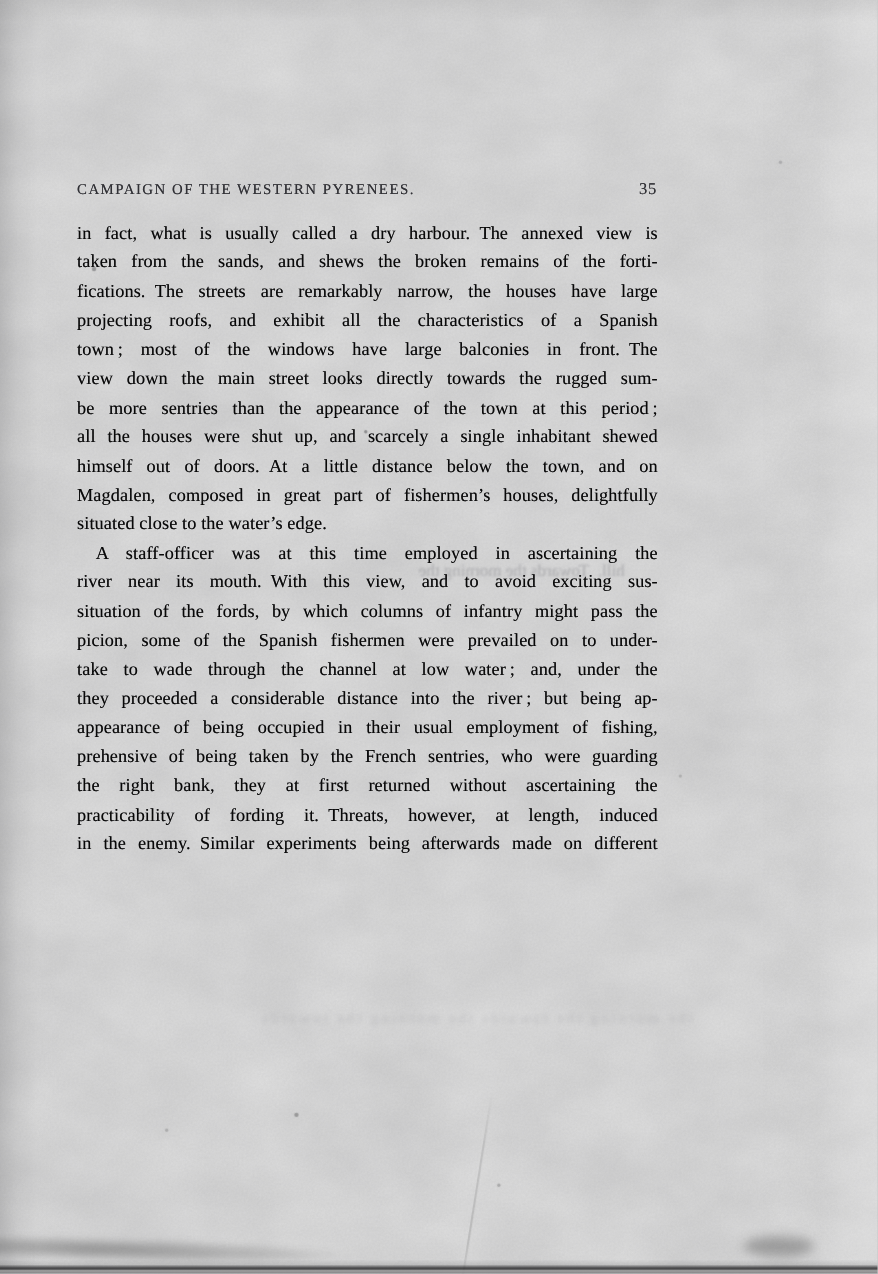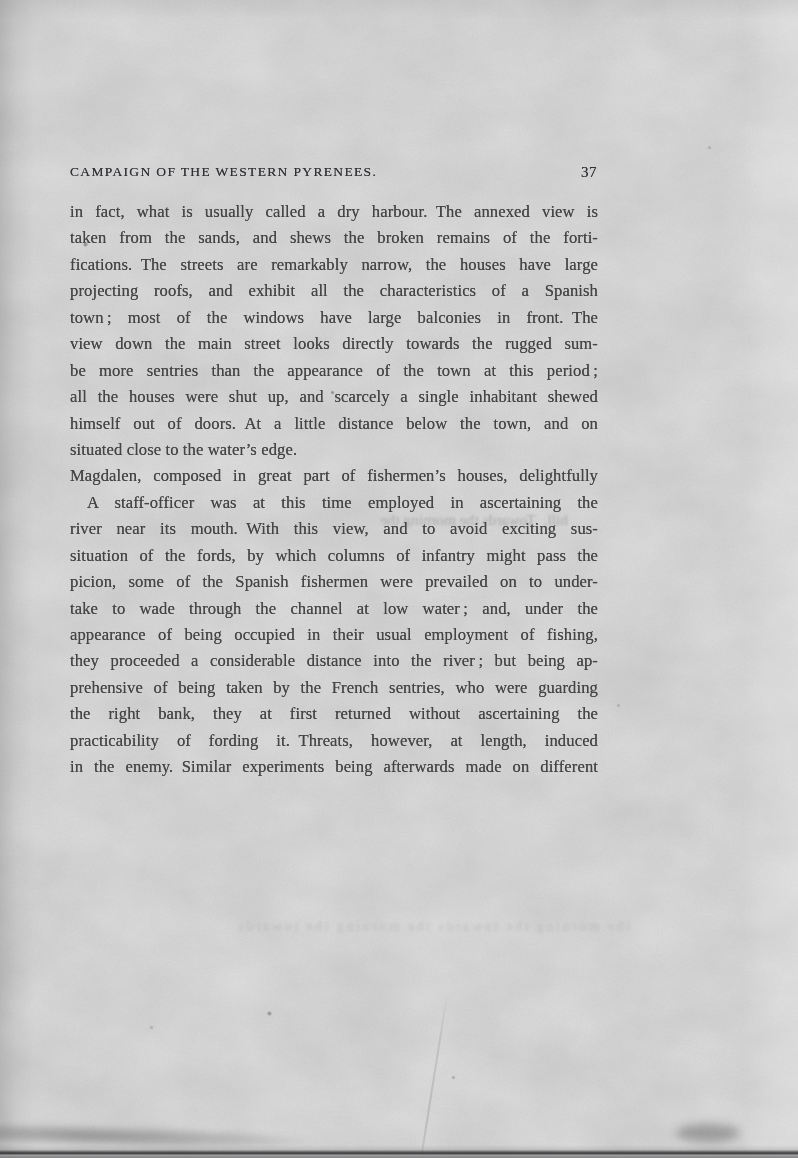--- a/index.html
+++ b/index.html
@@ -23,21 +23,21 @@
     margin-top:12px;
   }
   .pagenum{
     position:absolute;right:1px;top:0;
     font-size:15px;letter-spacing:.5px;color:#2b2b30;
   }
 
   
   .text-block{
     position:absolute;left:70px;top:199px;width:528px;z-index:3;
-    font-size:16.6px;color:#404040;
+    font-size:16.6px;color:#000000;
     text-shadow:0 0 0.6px rgba(35,35,40,.7);
   }
   .line{
     height:26.45px;line-height:26.45px;
     letter-spacing:.1px;
     text-align:justify;text-align-last:justify;
     white-space:normal;overflow:visible;
   }
   .line.no-just{text-align-last:left;}
   .line.indent{text-indent:17px;}
@@ -101,42 +101,42 @@
     </defs>
     <rect width="798" height="1158" filter="url(#fBlotch)" opacity="0.40"></rect>
     <rect width="798" height="1158" filter="url(#fLight)" opacity="0.35"></rect>
   </svg>
 
   <div class="ghost ghost-1">hill. Towards the morning the</div>
   <div class="ghost ghost-2">the morning the towards the morning the towards</div>
 
   <div class="header">
     <span>CAMPAIGN OF THE WESTERN PYRENEES.</span>
-    <span class="pagenum">37</span>
+    <span class="pagenum">35</span>
   </div>
 
   <div class="text-block">
       <div class="line">in fact, what is usually called a dry harbour. The annexed view is</div>
       <div class="line">taken from the sands, and shews the broken remains of the forti-</div>
       <div class="line">fications. The streets are remarkably narrow, the houses have large</div>
       <div class="line">projecting roofs, and exhibit all the characteristics of a Spanish</div>
       <div class="line">town ; most of the windows have large balconies in front. The</div>
       <div class="line">view down the main street looks directly towards the rugged sum-</div>
       <div class="line">be more sentries than the appearance of the town at this period ;</div>
       <div class="line">all the houses were shut up, and scarcely a single inhabitant shewed</div>
       <div class="line">himself out of doors. At a little distance below the town, and on</div>
+      <div class="line">Magdalen, composed in great part of fishermen’s houses, delightfully</div>
       <div class="line no-just">situated close to the water’s edge.</div>
-      <div class="line">Magdalen, composed in great part of fishermen’s houses, delightfully</div>
       <div class="line indent">A staff-officer was at this time employed in ascertaining the</div>
       <div class="line">river near its mouth. With this view, and to avoid exciting sus-</div>
       <div class="line">situation of the fords, by which columns of infantry might pass the</div>
       <div class="line">picion, some of the Spanish fishermen were prevailed on to under-</div>
       <div class="line">take to wade through the channel at low water ; and, under the</div>
+      <div class="line">they proceeded a considerable distance into the river ; but being ap-</div>
       <div class="line">appearance of being occupied in their usual employment of fishing,</div>
-      <div class="line">they proceeded a considerable distance into the river ; but being ap-</div>
       <div class="line">prehensive of being taken by the French sentries, who were guarding</div>
       <div class="line">the right bank, they at first returned without ascertaining the</div>
       <div class="line">practicability of fording it. Threats, however, at length, induced</div>
       <div class="line">in the enemy. Similar experiments being afterwards made on different</div>
     </div>
 
   <svg class="layer grain" width="798" height="1158" aria-hidden="true">
     <defs>
       <filter id="fGrain" x="0" y="0" width="100%" height="100%">
         <feTurbulence type="fractalNoise" baseFrequency="0.5" numOctaves="2" seed="2"></feTurbulence>

